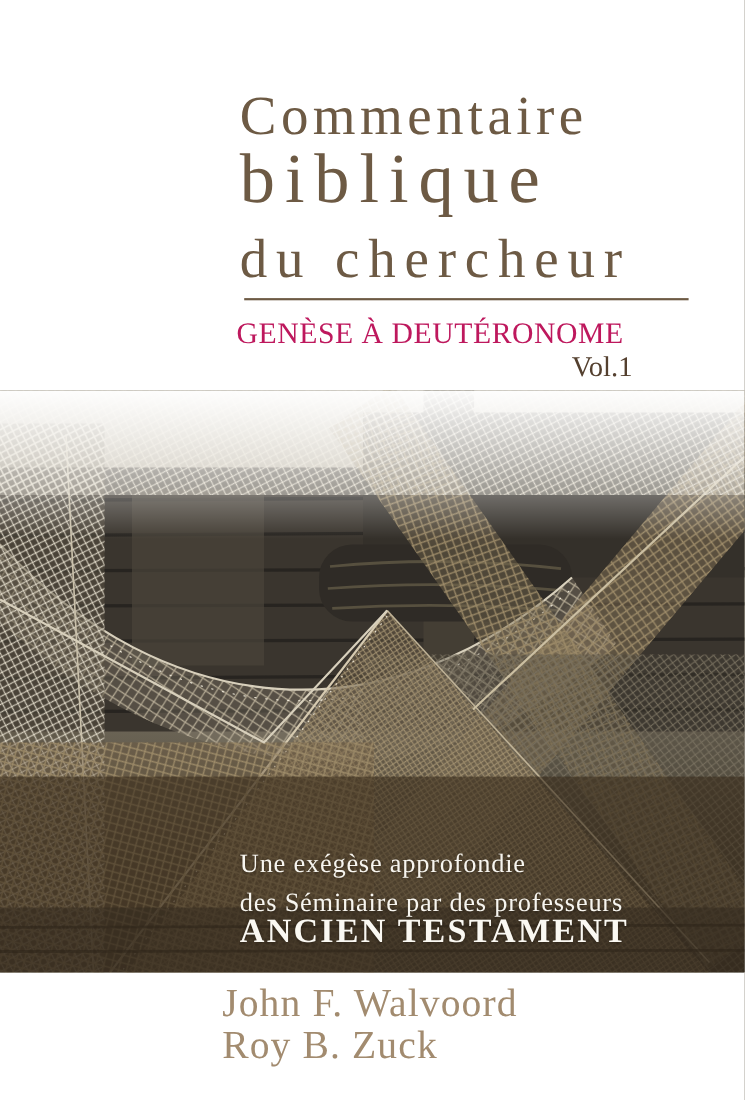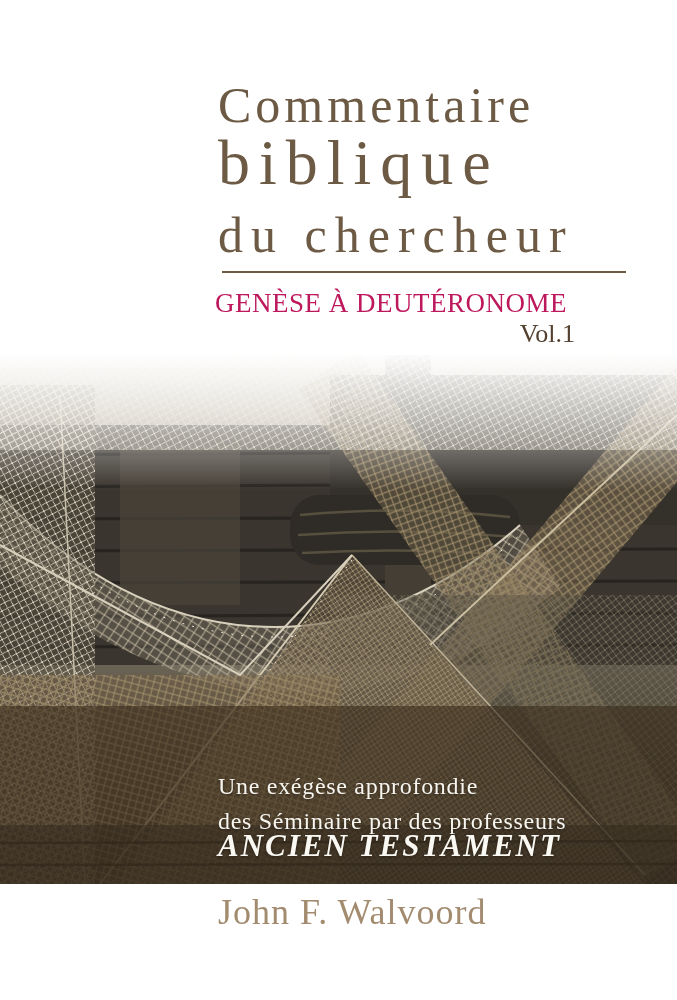--- a/index.html
+++ b/index.html
@@ -17,23 +17,23 @@
   .rule{top:271px;left:222px;width:404px;height:2px;background:#6d5a44;}
   .subtitle{top:290px;left:215px;font-size:27px;letter-spacing:0.5px;color:#be185d;line-height:1;white-space:nowrap;}
   .volume{top:321px;left:218px;width:357px;text-align:right;font-size:26px;color:#54402f;line-height:1;}
   
   .photo{top:355px;left:0;width:677px;height:529px;background:#6f6859;}
   .photo svg{display:block;}
   
   .tagline{top:724px;left:218px;width:420px;font-size:24px;line-height:35px;
     color:#f7f5ef;letter-spacing:0.7px;text-shadow:0 1px 3px rgba(20,14,6,.45);margin-top:45px;}
   .collection{top:830px;left:218px;font-size:31px;font-weight:bold;letter-spacing:2px;
-    color:#faf8f2;line-height:1;white-space:nowrap;text-shadow:0 1px 3px rgba(20,14,6,.45);font-style:italic;}
+    color:#faf8f2;line-height:1;white-space:nowrap;text-shadow:0 1px 3px rgba(20,14,6,.45);}
   
-  .authors{top:893px;left:218px;font-size:36px;line-height:38px;color:#a28b6f;letter-spacing:1px;}
+  .authors{top:893px;left:202px;font-size:36px;line-height:38px;color:#a28b6f;letter-spacing:1px;}
 </style>
 </head>
 <body>
 
 <div class="abs title-line t1">Commentaire</div>
 <div class="abs title-line t2">biblique</div>
 <div class="abs title-line t3">du chercheur</div>
 <div class="abs rule"></div>
 <div class="abs subtitle">GENÈSE À DEUTÉRONOME</div>
 <div class="abs volume">Vol.1</div>
@@ -140,13 +140,14 @@
 </div>
 
 <div class="abs tagline">
   <div>Une exégèse approfondie</div>
   <div>des Séminaire par des professeurs</div>
 </div>
 <div class="abs collection">ANCIEN TESTAMENT</div>
 
 <div class="abs authors">
   <div>John F. Walvoord</div>
+  <div>Roy B. Zuck</div>
 </div>
 
 </body></html>

